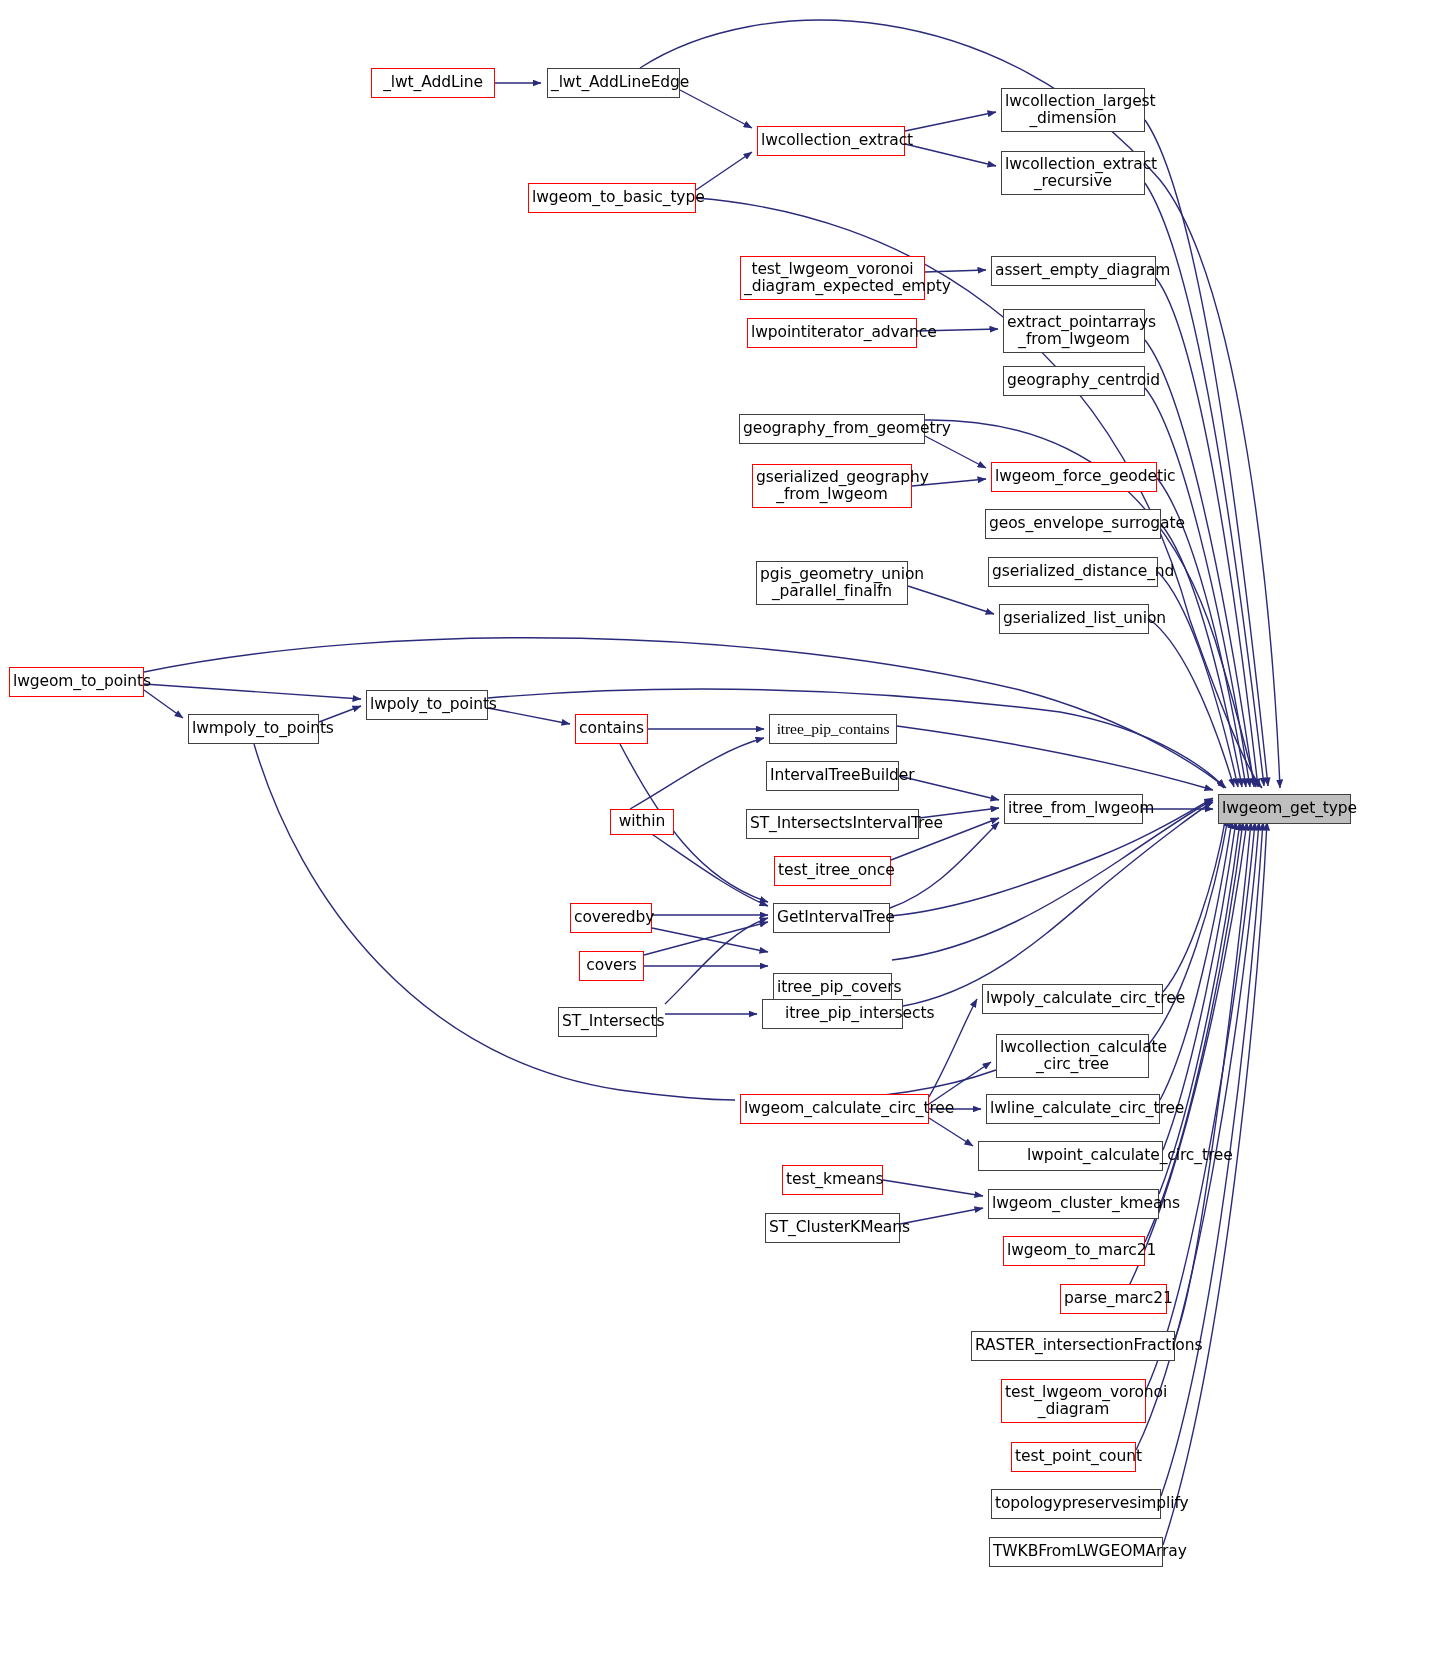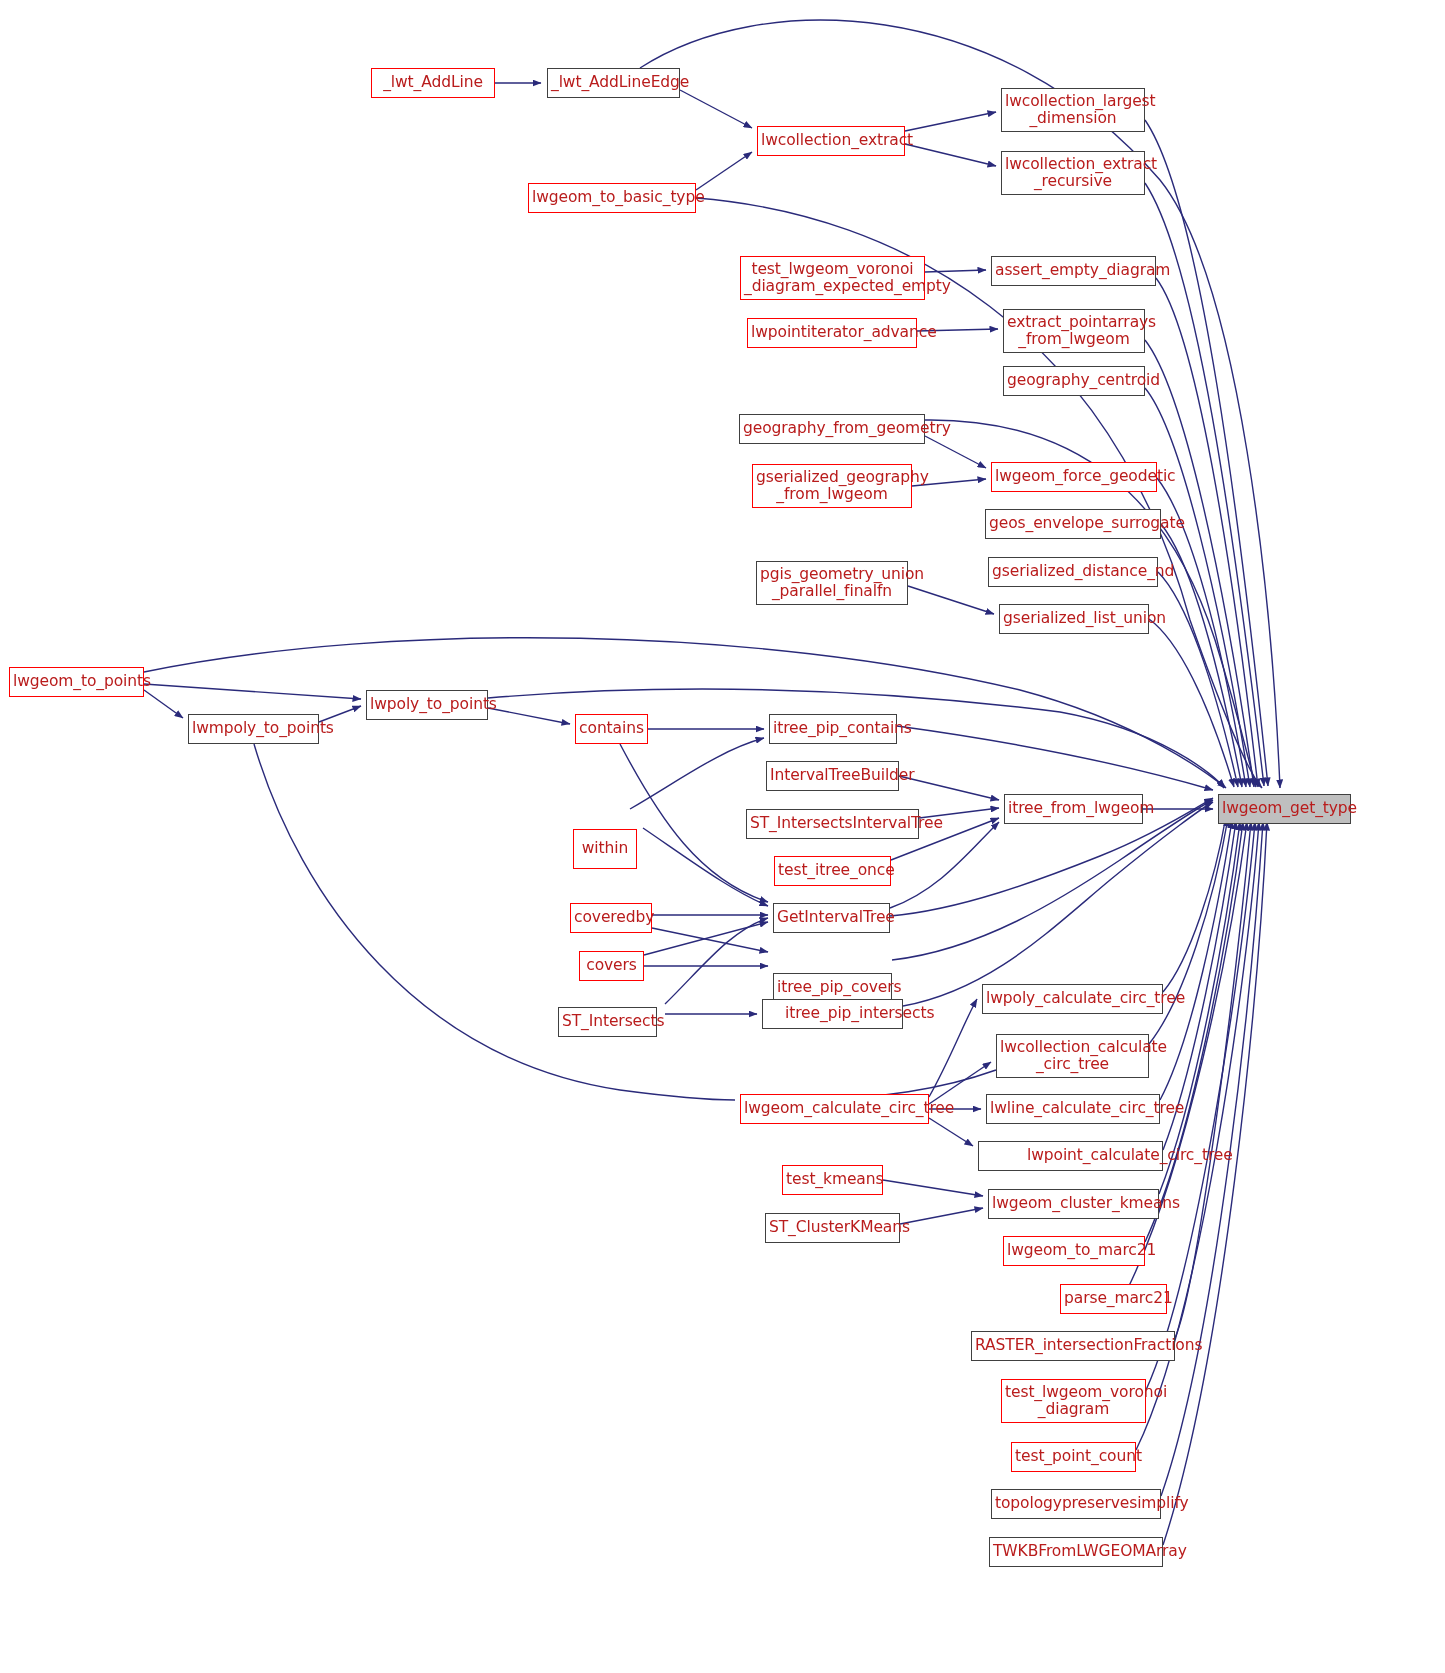--- a/index.html
+++ b/index.html
@@ -25,21 +25,21 @@
   }
   .node {
     position: absolute;
     box-sizing: border-box;
     display: flex;
     align-items: center;
     justify-content: flex-start;
     text-align: center;
     background: #ffffff;
     border: 1px solid #404040;
-    color: #b91c1c;
+    color: #000000;
     font-size: 15.5px;
     line-height: 1.12;
     white-space: pre;
     letter-spacing: -0.1px;
     padding: 0 3px;
   }
   .node.red {
     border-color: #ff0000;
   }
   .node.focus {
@@ -153,23 +153,23 @@
       <div class="node red" style="left: 991px; top: 462px; width: 166px; height: 30px;"><span class="node-label">lwgeom_force_geodetic</span></div>
       <div class="node" style="left: 985px; top: 509px; width: 176px; height: 30px;"><span class="node-label">geos_envelope_surrogate</span></div>
       <div class="node" style="left: 756px; top: 561px; width: 152px; height: 44px;"><span class="node-label">pgis_geometry_union
 _parallel_finalfn</span></div>
       <div class="node" style="left: 988px; top: 557px; width: 170px; height: 30px;"><span class="node-label">gserialized_distance_nd</span></div>
       <div class="node" style="left: 999px; top: 604px; width: 150px; height: 30px;"><span class="node-label">gserialized_list_union</span></div>
       <div class="node red" style="left: 9px; top: 667px; width: 135px; height: 30px;"><span class="node-label">lwgeom_to_points</span></div>
       <div class="node" style="left: 366px; top: 690px; width: 122px; height: 30px;"><span class="node-label">lwpoly_to_points</span></div>
       <div class="node" style="left: 188px; top: 714px; width: 131px; height: 30px;"><span class="node-label">lwmpoly_to_points</span></div>
       <div class="node red" style="left: 575px; top: 714px; width: 73px; height: 30px;"><span class="node-label">contains</span></div>
-      <div class="node" style="left: 769px; top: 714px; width: 128px; height: 30px;"><span class="node-label">itree_pip_contains</span></div>
+      <div class="node" style="left: 769px; top: 714px; width: 128px; height: 30px; font-family: Liberation Serif, serif;"><span class="node-label">itree_pip_contains</span></div>
       <div class="node" style="left: 766px; top: 761px; width: 133px; height: 30px;"><span class="node-label">IntervalTreeBuilder</span></div>
-      <div class="node red" style="left: 573px; top: 809px; width: 64px; height: 40px; margin-top: 20px;"><span class="node-label">within</span></div>
+      <div class="node red" style="left: 610px; top: 809px; width: 64px; height: 26px;"><span class="node-label">within</span></div>
       <div class="node" style="left: 746px; top: 809px; width: 173px; height: 30px;"><span class="node-label">ST_IntersectsIntervalTree</span></div>
       <div class="node" style="left: 1004px; top: 794px; width: 139px; height: 30px;"><span class="node-label">itree_from_lwgeom</span></div>
       <div class="node focus" style="left: 1218px; top: 794px; width: 133px; height: 30px;"><span class="node-label">lwgeom_get_type</span></div>
       <div class="node red" style="left: 774px; top: 856px; width: 117px; height: 30px;"><span class="node-label">test_itree_once</span></div>
       <div class="node red" style="left: 570px; top: 903px; width: 82px; height: 30px;"><span class="node-label">coveredby</span></div>
       <div class="node" style="left: 773px; top: 903px; width: 117px; height: 30px;"><span class="node-label">GetIntervalTree</span></div>
       <div class="node red" style="left: 579px; top: 951px; width: 65px; height: 30px;"><span class="node-label">covers</span></div>
       <div class="node" style="left: 773px; top: 973px; width: 119px; height: 30px;"><span class="node-label">itree_pip_covers</span></div>
       <div class="node" style="left: 558px; top: 999px; width: 99px; height: 30px; margin-top: 8px;"><span class="node-label">ST_Intersects</span></div>
       <div class="node" style="left: 762px; top: 999px; width: 141px; height: 30px; padding-left: 22px;"><span class="node-label">itree_pip_intersects</span></div>

